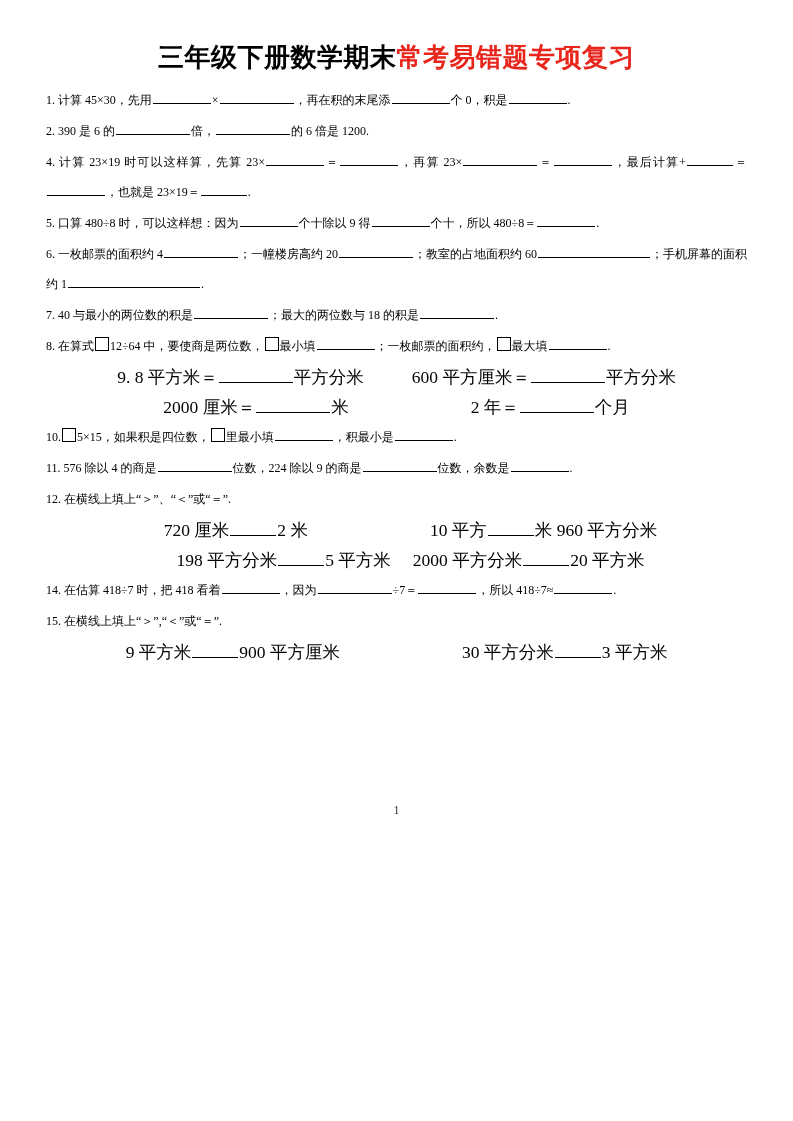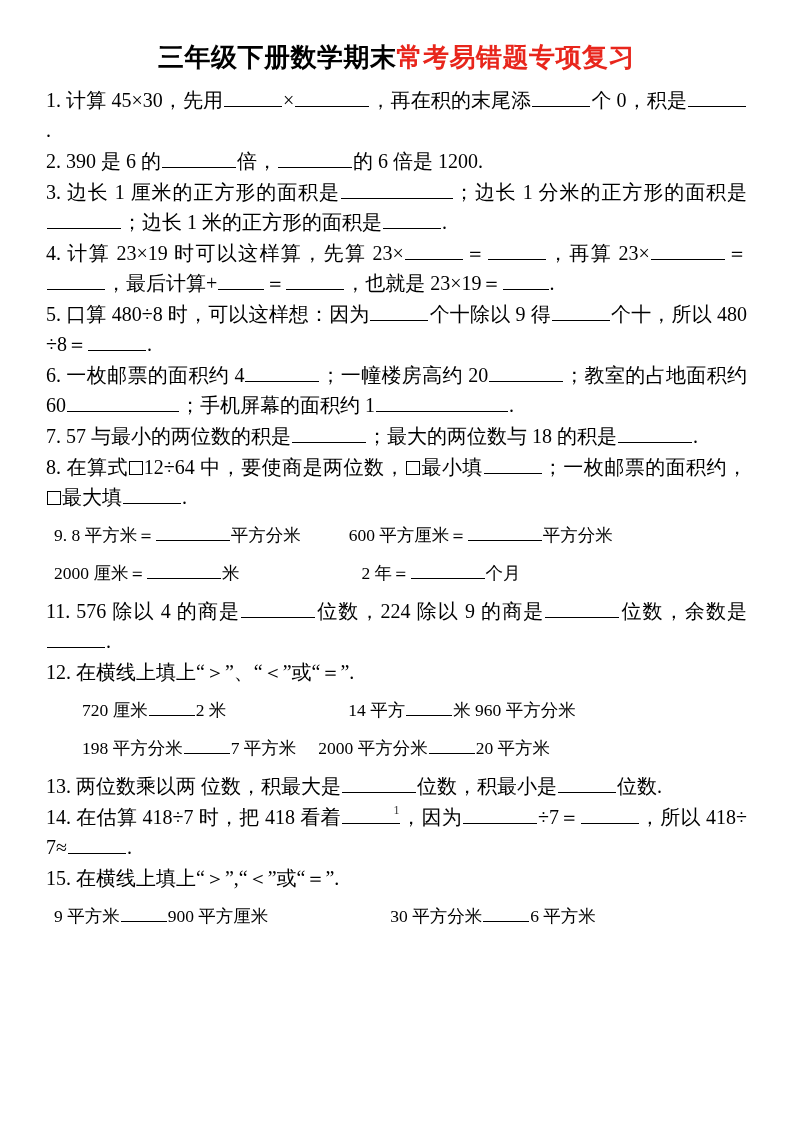--- a/index.html
+++ b/index.html
@@ -27,21 +27,21 @@
     font-size: 26px;
     font-weight: bold;
     letter-spacing: 0.5px;
     margin: 6px 0 10px 0;
     white-space: nowrap;
   }
   .doc-title .t-black { color: #000000; }
   .doc-title .t-red { color: #e8261c; }
 
   .q {
-    font-size: 20px;
+    font-size: 12px;
     line-height: 30px;
     margin: 0 0 1px 0;
     text-align: justify;
     text-justify: inter-ideograph;
     word-break: break-all;
   }
   .blank {
     display: inline-block;
     border-bottom: 1px solid #000;
     vertical-align: baseline;
@@ -55,22 +55,23 @@
   .b-huge { width: 132px; }
 
   .indent { display: inline-block; width: 28px; }
   .gap-sm { display: inline-block; width: 22px; }
   .gap-md { display: inline-block; width: 48px; }
   .gap-lg { display: inline-block; width: 74px; }
 
   .sub-line {
     font-size: 17.5px;
     line-height: 30px;
-    margin: 8px;
+    margin: 0;
     white-space: nowrap;
+    text-align: center;
   }
   .page-footer {
     position: absolute;
     bottom: 18px;
     left: 0;
     width: 793px;
     text-align: center;
     font-size: 12px;
     color: #333;
   }
@@ -93,79 +94,76 @@
   </div>
 
   <p class="q">
     <span>1. 计算 45×30，先用</span><span class="blank b-md"></span><span>×</span><span class="blank b-lg"></span><span>，再在积的末尾添</span><span class="blank b-md"></span><span>个 0，积是</span><span class="blank b-md"></span><span>.</span>
   </p>
 
   <p class="q">
     <span>2. 390 是 6 的</span><span class="blank b-lg"></span><span>倍，</span><span class="blank b-lg"></span><span>的 6 倍是 1200.</span>
   </p>
 
-  <p class="q">
-    <span>3. 边长 1 厘米的正方形的面积是</span><span class="blank b-xxl"></span><span>；边长 1 分米的正方形的面积是</span><span class="blank b-lg"></span><span>；边长 1 米的正方形的面积是</span><span class="blank b-md"></span><span>.</span>
-  </p>
 
   <p class="q">
     <span>4. 计算 23×19 时可以这样算，先算 23×</span><span class="blank b-md"></span><span>＝</span><span class="blank b-md"></span><span>，再算 23×</span><span class="blank b-lg"></span><span>＝</span><span class="blank b-md"></span><span>，最后计算+</span><span class="blank b-sm"></span><span>＝</span><span class="blank b-md"></span><span>，也就是 23×19＝</span><span class="blank b-sm"></span><span>.</span>
   </p>
 
   <p class="q">
     <span>5. 口算 480÷8 时，可以这样想：因为</span><span class="blank b-md"></span><span>个十除以 9 得</span><span class="blank b-md"></span><span>个十，所以 480÷8＝</span><span class="blank b-md"></span><span>.</span>
   </p>
 
   <p class="q">
     <span>6. 一枚邮票的面积约 4</span><span class="blank b-lg"></span><span>；一幢楼房高约 20</span><span class="blank b-lg"></span><span>；教室的占地面积约 60</span><span class="blank b-xxl"></span><span>；手机屏幕的面积约 1</span><span class="blank b-huge"></span><span>.</span>
   </p>
 
   <p class="q">
-    <span>7. 57 与最小的两位数的积是</span><span class="blank b-lg"></span><span>；最大的两位数与 18 的积是</span><span class="blank b-lg"></span><span>.</span>
+    <span>7. 40 与最小的两位数的积是</span><span class="blank b-lg"></span><span>；最大的两位数与 18 的积是</span><span class="blank b-lg"></span><span>.</span>
   </p>
 
   <p class="q">
     <span>8. 在算式</span><span class="sq"></span><span>12÷64 中，要使商是两位数，</span><span class="sq"></span><span>最小填</span><span class="blank b-md"></span><span>；一枚邮票的面积约，</span><span class="sq"></span><span>最大填</span><span class="blank b-md"></span><span>.</span>
   </p>
 
   <p class="sub-line">
     <span>9. 8 平方米＝</span><span class="blank b-lg"></span><span>平方分米</span><span class="gap-md"></span><span>600 平方厘米＝</span><span class="blank b-lg"></span><span>平方分米</span>
   </p>
 
   <p class="sub-line">
     <span>2000 厘米＝</span><span class="blank b-lg"></span><span>米</span><span class="gap-lg"></span><span class="gap-md"></span><span>2 年＝</span><span class="blank b-lg"></span><span>个月</span>
   </p>
 
+  <p class="q">
+    <span>10.</span><span class="sq"></span><span>5×15，如果积是四位数，</span><span class="sq"></span><span>里最小填</span><span class="blank b-md"></span><span>，积最小是</span><span class="blank b-md"></span><span>.</span>
+  </p>
 
   <p class="q">
     <span>11. 576 除以 4 的商是</span><span class="blank b-lg"></span><span>位数，224 除以 9 的商是</span><span class="blank b-lg"></span><span>位数，余数是</span><span class="blank b-md"></span><span>.</span>
   </p>
 
   <p class="q">
     <span>12. 在横线上填上“＞”、“＜”或“＝”.</span>
   </p>
 
   <p class="sub-line">
-    <span class="indent"></span><span>720 厘米</span><span class="blank b-sm"></span><span>2 米</span><span class="gap-lg"></span><span class="gap-md"></span><span>14 平方</span><span class="blank b-sm"></span><span>米 960 平方分米</span>
+    <span class="indent"></span><span>720 厘米</span><span class="blank b-sm"></span><span>2 米</span><span class="gap-lg"></span><span class="gap-md"></span><span>10 平方</span><span class="blank b-sm"></span><span>米 960 平方分米</span>
   </p>
 
   <p class="sub-line">
-    <span class="indent"></span><span>198 平方分米</span><span class="blank b-sm"></span><span>7 平方米</span><span class="gap-sm"></span><span>2000 平方分米</span><span class="blank b-sm"></span><span>20 平方米</span>
+    <span class="indent"></span><span>198 平方分米</span><span class="blank b-sm"></span><span>5 平方米</span><span class="gap-sm"></span><span>2000 平方分米</span><span class="blank b-sm"></span><span>20 平方米</span>
   </p>
 
-  <p class="q">
-    <span>13. 两位数乘以两 位数，积最大是</span><span class="blank b-lg"></span><span>位数，积最小是</span><span class="blank b-md"></span><span>位数.</span>
-  </p>
 
   <p class="q">
     <span>14. 在估算 418÷7 时，把 418 看着</span><span class="blank b-md"></span><span>，因为</span><span class="blank b-lg"></span><span>÷7＝</span><span class="blank b-md"></span><span>，所以 418÷7≈</span><span class="blank b-md"></span><span>.</span>
   </p>
 
   <p class="q">
     <span>15. 在横线上填上“＞”,“＜”或“＝”.</span>
   </p>
 
   <p class="sub-line">
-    <span>9 平方米</span><span class="blank b-sm"></span><span>900 平方厘米</span><span class="gap-lg"></span><span class="gap-md"></span><span>30 平方分米</span><span class="blank b-sm"></span><span>6 平方米</span>
+    <span>9 平方米</span><span class="blank b-sm"></span><span>900 平方厘米</span><span class="gap-lg"></span><span class="gap-md"></span><span>30 平方分米</span><span class="blank b-sm"></span><span>3 平方米</span>
   </p>
 
   <div class="page-footer">1</div>
 </div>
 
 </body></html>

